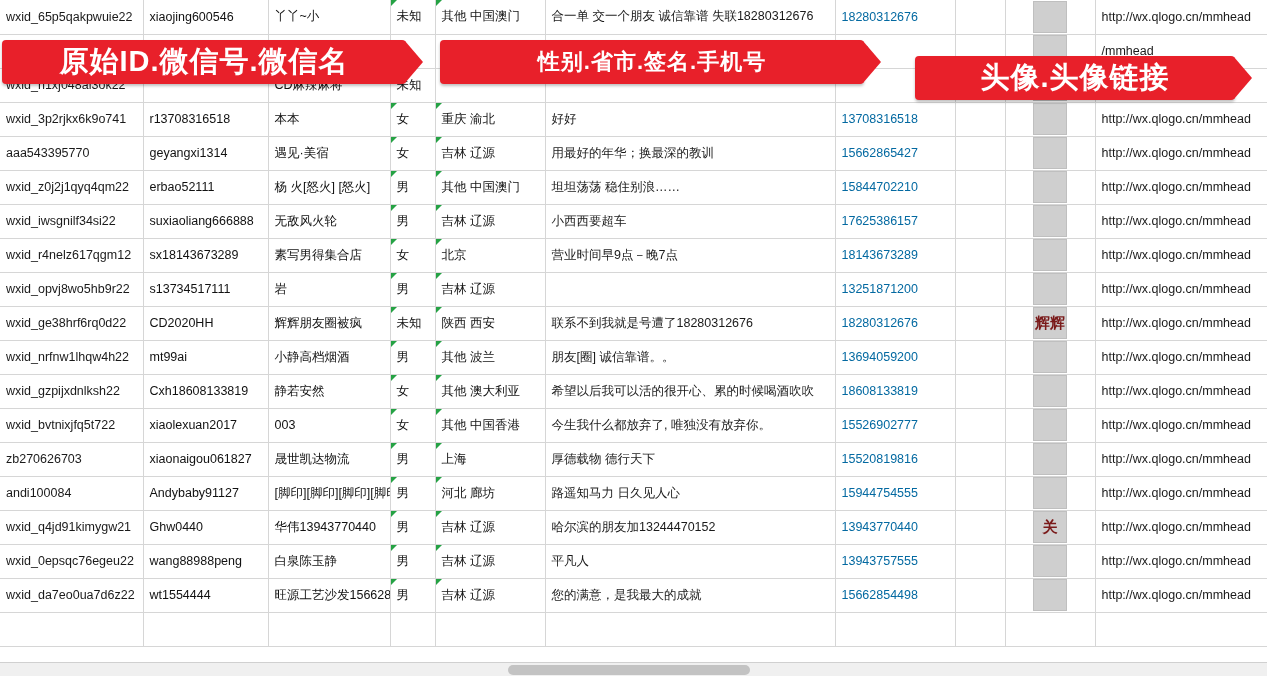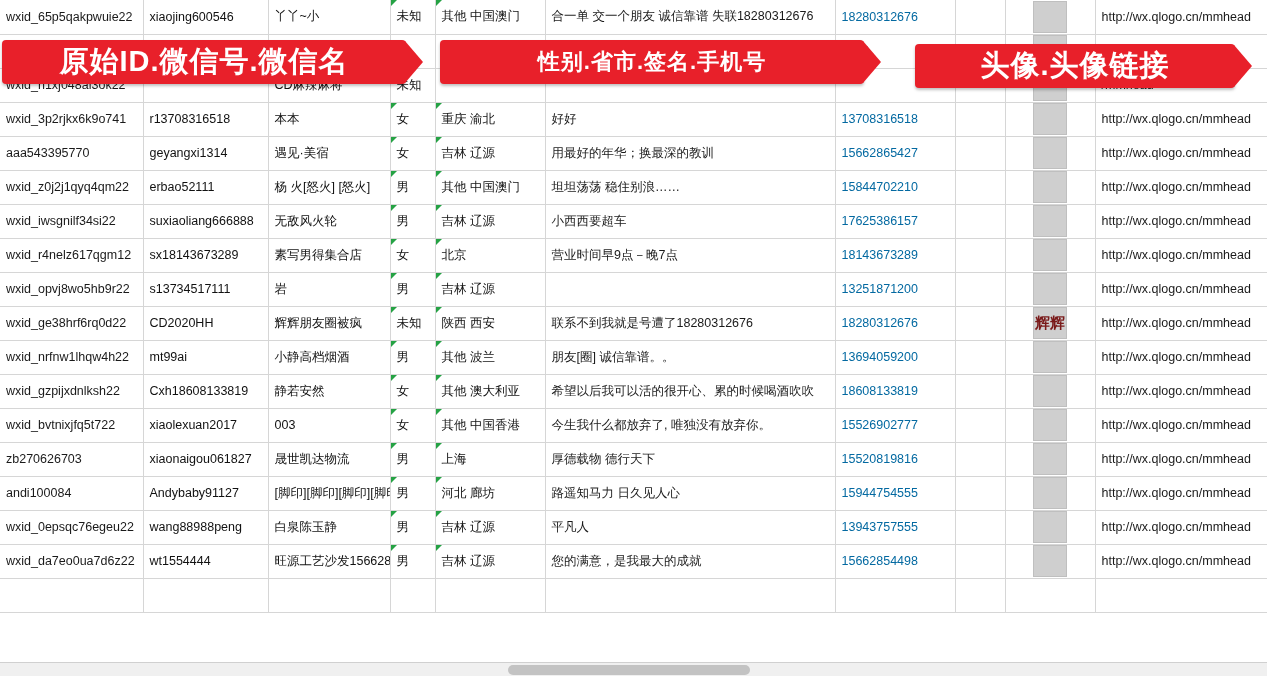--- a/index.html
+++ b/index.html
@@ -117,21 +117,21 @@
     right: -17px;
     top: 50%;
     transform: translateY(-50%);
     width: 0; height: 0;
     border-left: 18px solid #e8202a;
     border-top: 21px solid transparent;
     border-bottom: 21px solid transparent;
   }
   #banner-1 { left: 2px;   top: 40px; width: 404px; height: 44px; font-size: 29px; }
   #banner-2 { left: 440px; top: 40px; width: 424px; height: 44px; font-size: 22px; }
-  #banner-3 { left: 915px; top: 44px; width: 320px; height: 44px; font-size: 29px; }
+  #banner-3 { left: 915px; top: 56px; width: 320px; height: 44px; font-size: 29px; }
 
   
   #hscroll {
     position: absolute;
     left: 0; bottom: 0;
     width: 1267px; height: 14px;
     background: #f0f0f0;
     border-top: 1px solid #d0d0d0;
   }
   #hscroll .thumb {
@@ -335,20 +335,32 @@
           <td class="col-name">[脚印][脚印][脚印][脚印]</td>
           <td class="col-gender"><span class="mark"></span>男</td>
           <td class="col-region"><span class="mark"></span>河北 廊坊</td>
           <td class="col-sign">路遥知马力 日久见人心</td>
           <td class="col-phone"><span class="mark"></span>15944754555</td>
           <td class="col-blank"></td>
           <td class="col-avatar"><div class="avatar"></div></td>
           <td class="col-url">http://wx.qlogo.cn/mmhead</td>
         </tr>
         <tr>
+          <td class="col-id">wxid_q4jd91kimygw21</td>
+          <td class="col-wxid">Ghw0440</td>
+          <td class="col-name">华伟13943770440</td>
+          <td class="col-gender"><span class="mark"></span>男</td>
+          <td class="col-region"><span class="mark"></span>吉林 辽源</td>
+          <td class="col-sign">哈尔滨的朋友加13244470152</td>
+          <td class="col-phone"><span class="mark"></span>13943770440</td>
+          <td class="col-blank"></td>
+          <td class="col-avatar"><div class="avatar">关</div></td>
+          <td class="col-url">http://wx.qlogo.cn/mmhead</td>
+        </tr>
+        <tr>
           <td class="col-id">wxid_0epsqc76egeu22</td>
           <td class="col-wxid">wang88988peng</td>
           <td class="col-name">白泉陈玉静</td>
           <td class="col-gender"><span class="mark"></span>男</td>
           <td class="col-region"><span class="mark"></span>吉林 辽源</td>
           <td class="col-sign">平凡人</td>
           <td class="col-phone"><span class="mark"></span>13943757555</td>
           <td class="col-blank"></td>
           <td class="col-avatar"><div class="avatar"></div></td>
           <td class="col-url">http://wx.qlogo.cn/mmhead</td>

